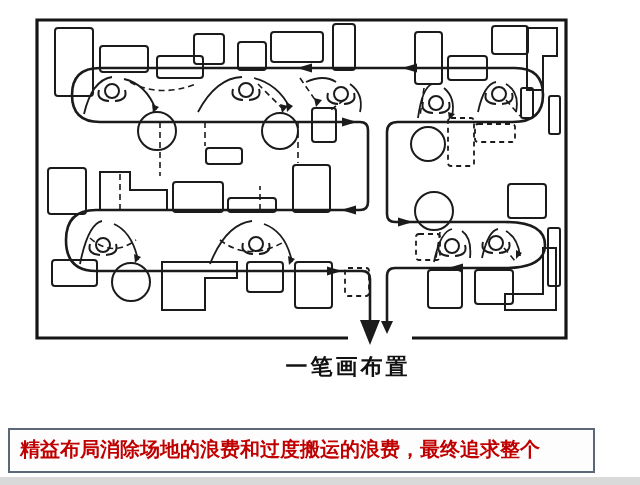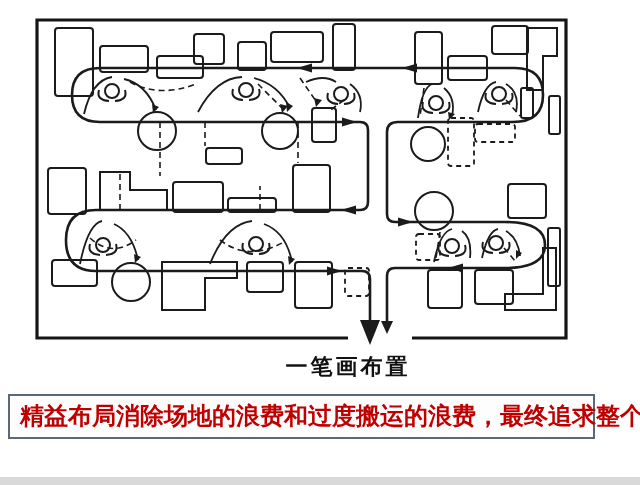--- a/index.html
+++ b/index.html
@@ -14,24 +14,24 @@
   svg .flow{stroke:#1b1b1b;fill:none;stroke-width:2.6;}
   svg .border{stroke:#151515;fill:none;stroke-width:3.2;}
   svg .arc{stroke:#1b1b1b;fill:none;stroke-width:1.8;}
   svg .dash{stroke:#1b1b1b;fill:none;stroke-width:1.6;stroke-dasharray:6 4;}
   svg .ah{fill:#1b1b1b;stroke:none;}
   .caption{
     position:absolute;left:0;top:352px;width:600px;text-align:center;
     font-size:22px;font-weight:bold;color:#111;letter-spacing:3px;margin-left:48px;
   }
   .note{
-    position:absolute;left:8px;top:394px;width:563px;
+    position:absolute;left:8px;top:428px;width:563px;
     border:2px solid #5a6878;background:#fdfdfd;
     padding:5px 10px 7px 10px;
-    font-size:24px;font-weight:bold;line-height:29px;
+    font-size:20px;font-weight:bold;line-height:29px;
   }
   .note .line{white-space:nowrap;}
   .bottom-strip{
     position:absolute;left:0;top:477px;width:640px;height:8px;background:#d9d9d9;
   }
 </style>
 </head>
 <body>
 
 <div class="page">

